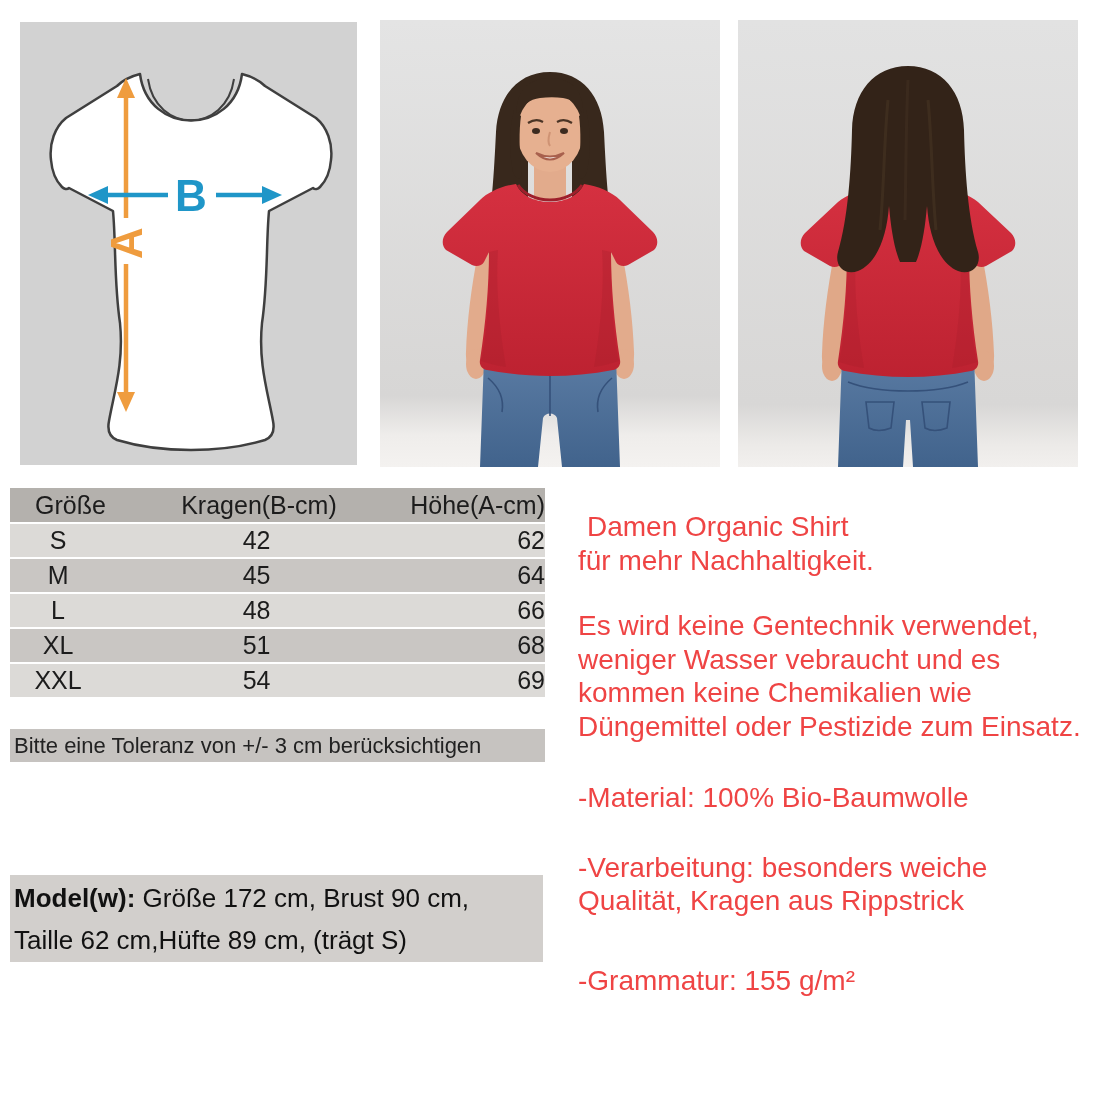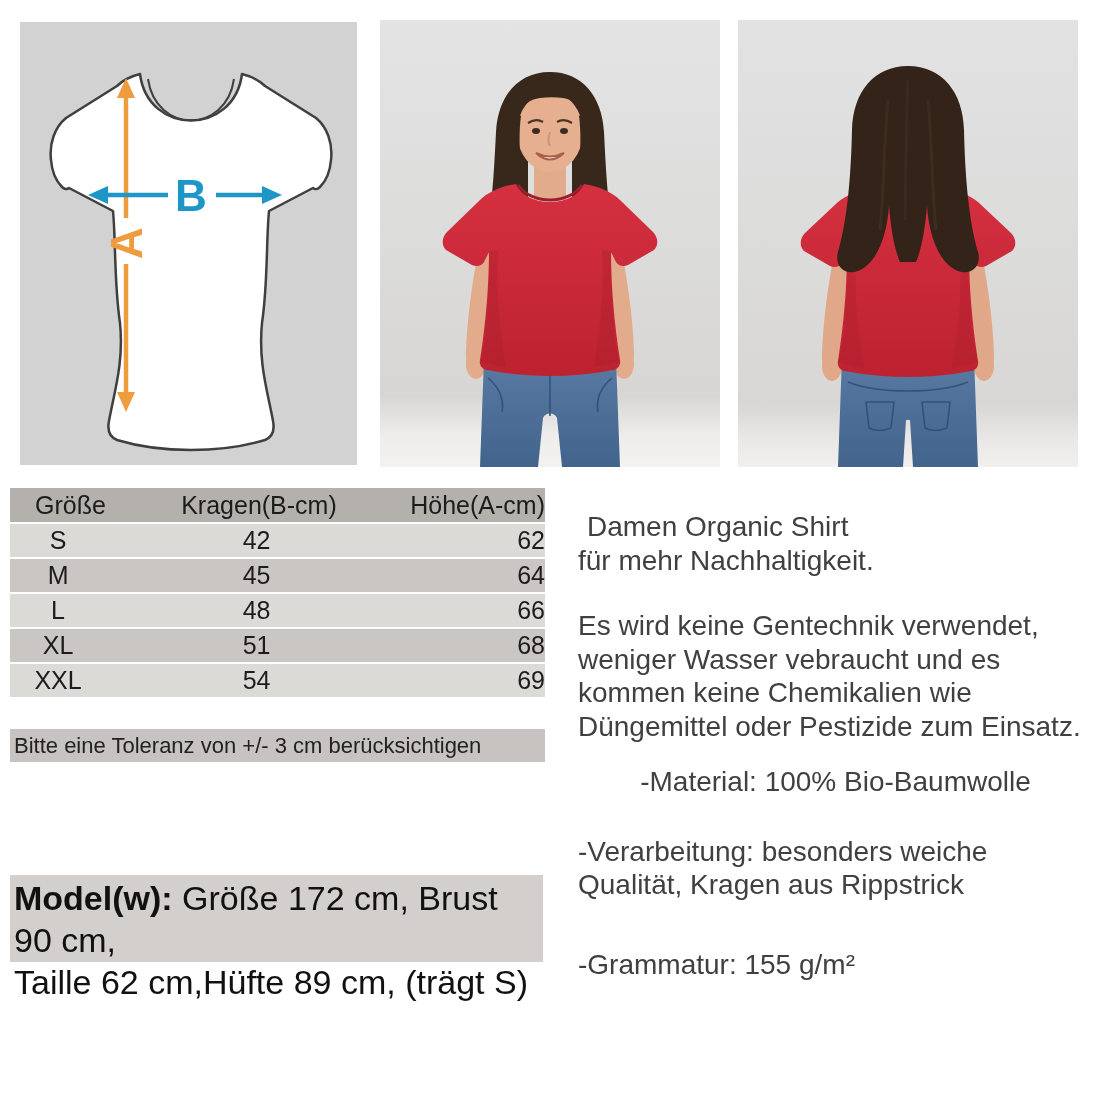--- a/index.html
+++ b/index.html
@@ -25,27 +25,27 @@
   .c2{width:255px;text-align:center;}
   .c3{width:165px;text-align:right;}
   .t-head .c1{text-align:left;padding-left:25px;box-sizing:border-box;}
 
   
   .tolerance-bar{left:10px;top:729px;width:535px;height:33px;background:#c6c3c0;
     font-size:22px;line-height:33px;padding-left:4px;box-sizing:border-box;color:#222;}
 
   
   .model-bar{left:10px;top:875px;width:533px;height:87px;background:#d2cfcc;
-    font-size:34px;line-height:42px;padding:2px 0 0 4px;box-sizing:border-box;color:#111;}
+    font-size:26px;line-height:42px;padding:2px 0 0 4px;box-sizing:border-box;color:#111;}
   .model-bar b{font-weight:bold;}
 
   
-  .desc{left:578px;top:510px;width:515px;font-size:28px;line-height:33.5px;color:#404040;}
+  .desc{left:578px;top:510px;width:515px;font-size:28px;line-height:33.5px;color:#ef4444;}
   .desc .p2{margin-top:32px;}
-  .desc .p3{margin-top:22px;text-align:center;}
+  .desc .p3{margin-top:38px;}
   .desc .p4{margin-top:36px;}
   .desc .p5{margin-top:46px;}
   .indent{padding-left:9px;}
 </style>
 </head>
 <body>
 
 <div class="abs diagram-panel">
   <svg width="337" height="443" viewBox="0 0 337 443">
 

